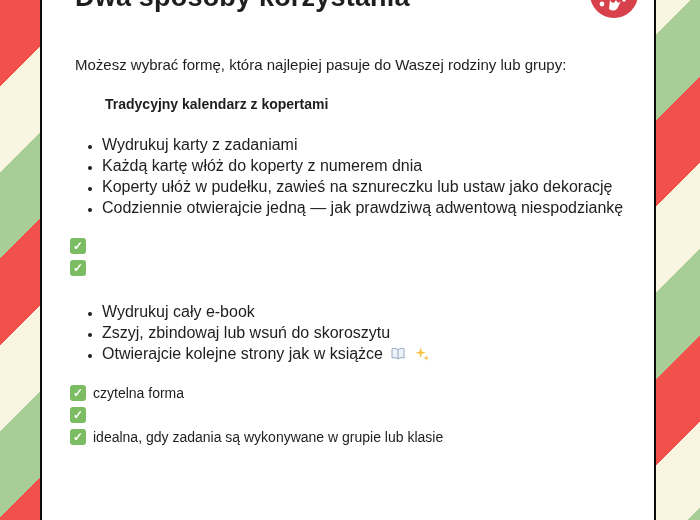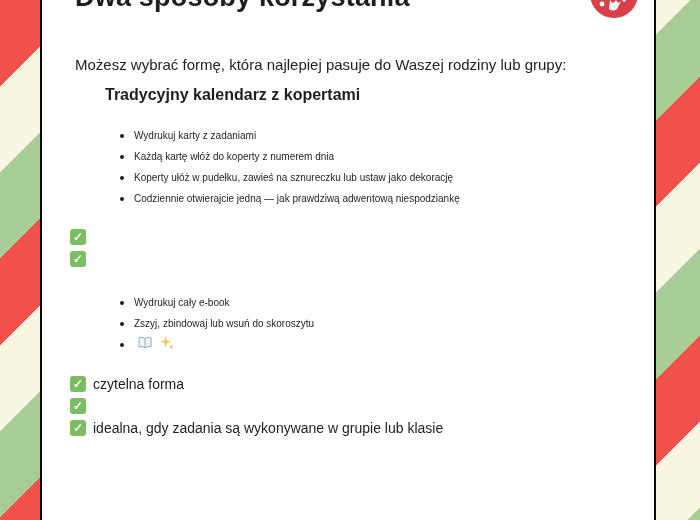--- a/index.html
+++ b/index.html
@@ -36,36 +36,35 @@
     position: absolute;
     top: 14px; right: 16px;
     width: 48px; height: 48px;
   }
   .intro {
     margin: 43px 0 0;
     font-size: 15px;
     line-height: 20px;
   }
   .section-heading {
-    margin: 10px 0 0 30px;
-    font-size: 16px;
+    margin: 19px 0 0 30px;
+    font-size: 14px;
     line-height: 20px;
     font-weight: bold;
   }
   .section-heading.second { margin-top: 58px; }
   ul.bullets {
     margin: 20px 0 0;
     padding-left: 27px;
     list-style: disc;
   }
   ul.bullets.second { margin-top: 22px; }
   ul.bullets li {
-    font-size: 10px;
+    font-size: 16px;
     line-height: 21px;
-    margin-left: 32px;
   }
   ul.bullets li::marker { color: #1e1e1e; font-size: 12px; }
   .checks { margin: 17px 0 0 -5px; }
   .checks.second { margin-top: 18px; }
   .check-row {
     display: flex;
     align-items: center;
     gap: 7px;
     font-size: 14px;
     line-height: 22px;
@@ -125,20 +124,21 @@
     <div class="check-row">
       <span class="checkbox">✓</span>
     </div>
   </div>
 
 
   <ul class="bullets second">
     <li>Wydrukuj cały e-book</li>
     <li>Zszyj, zbindowaj lub wsuń do skoroszytu</li>
     <li>
+      <span>Otwierajcie kolejne strony jak w książce</span>
       <span class="inline-icon">
         <svg viewBox="0 0 24 24" xmlns="http://www.w3.org/2000/svg">
           <path d="M12 5.5 C9.5 3.5 5.5 3.2 3 4.2 V18 c2.5-1 6.5-0.7 9 1.3 c2.5-2 6.5-2.3 9-1.3 V4.2 c-2.5-1-6.5-0.7-9 1.3 z" fill="#eef3fb" stroke="#7d93b5" stroke-width="1.2"></path>
           <path d="M12 5.5 V19.3" stroke="#7d93b5" stroke-width="1.2" fill="none"></path>
         </svg>
       </span>
       <span class="inline-icon">
         <svg viewBox="0 0 24 24" xmlns="http://www.w3.org/2000/svg">
           <path d="M10 2 l1.8 6.2 L18 10 l-6.2 1.8 L10 18 l-1.8-6.2 L2 10 l6.2-1.8 z" fill="#f5c242"></path>
           <path d="M18.5 14 l1 3 3 1 -3 1 -1 3 -1-3 -3-1 3-1 z" fill="#f5c242"></path>

